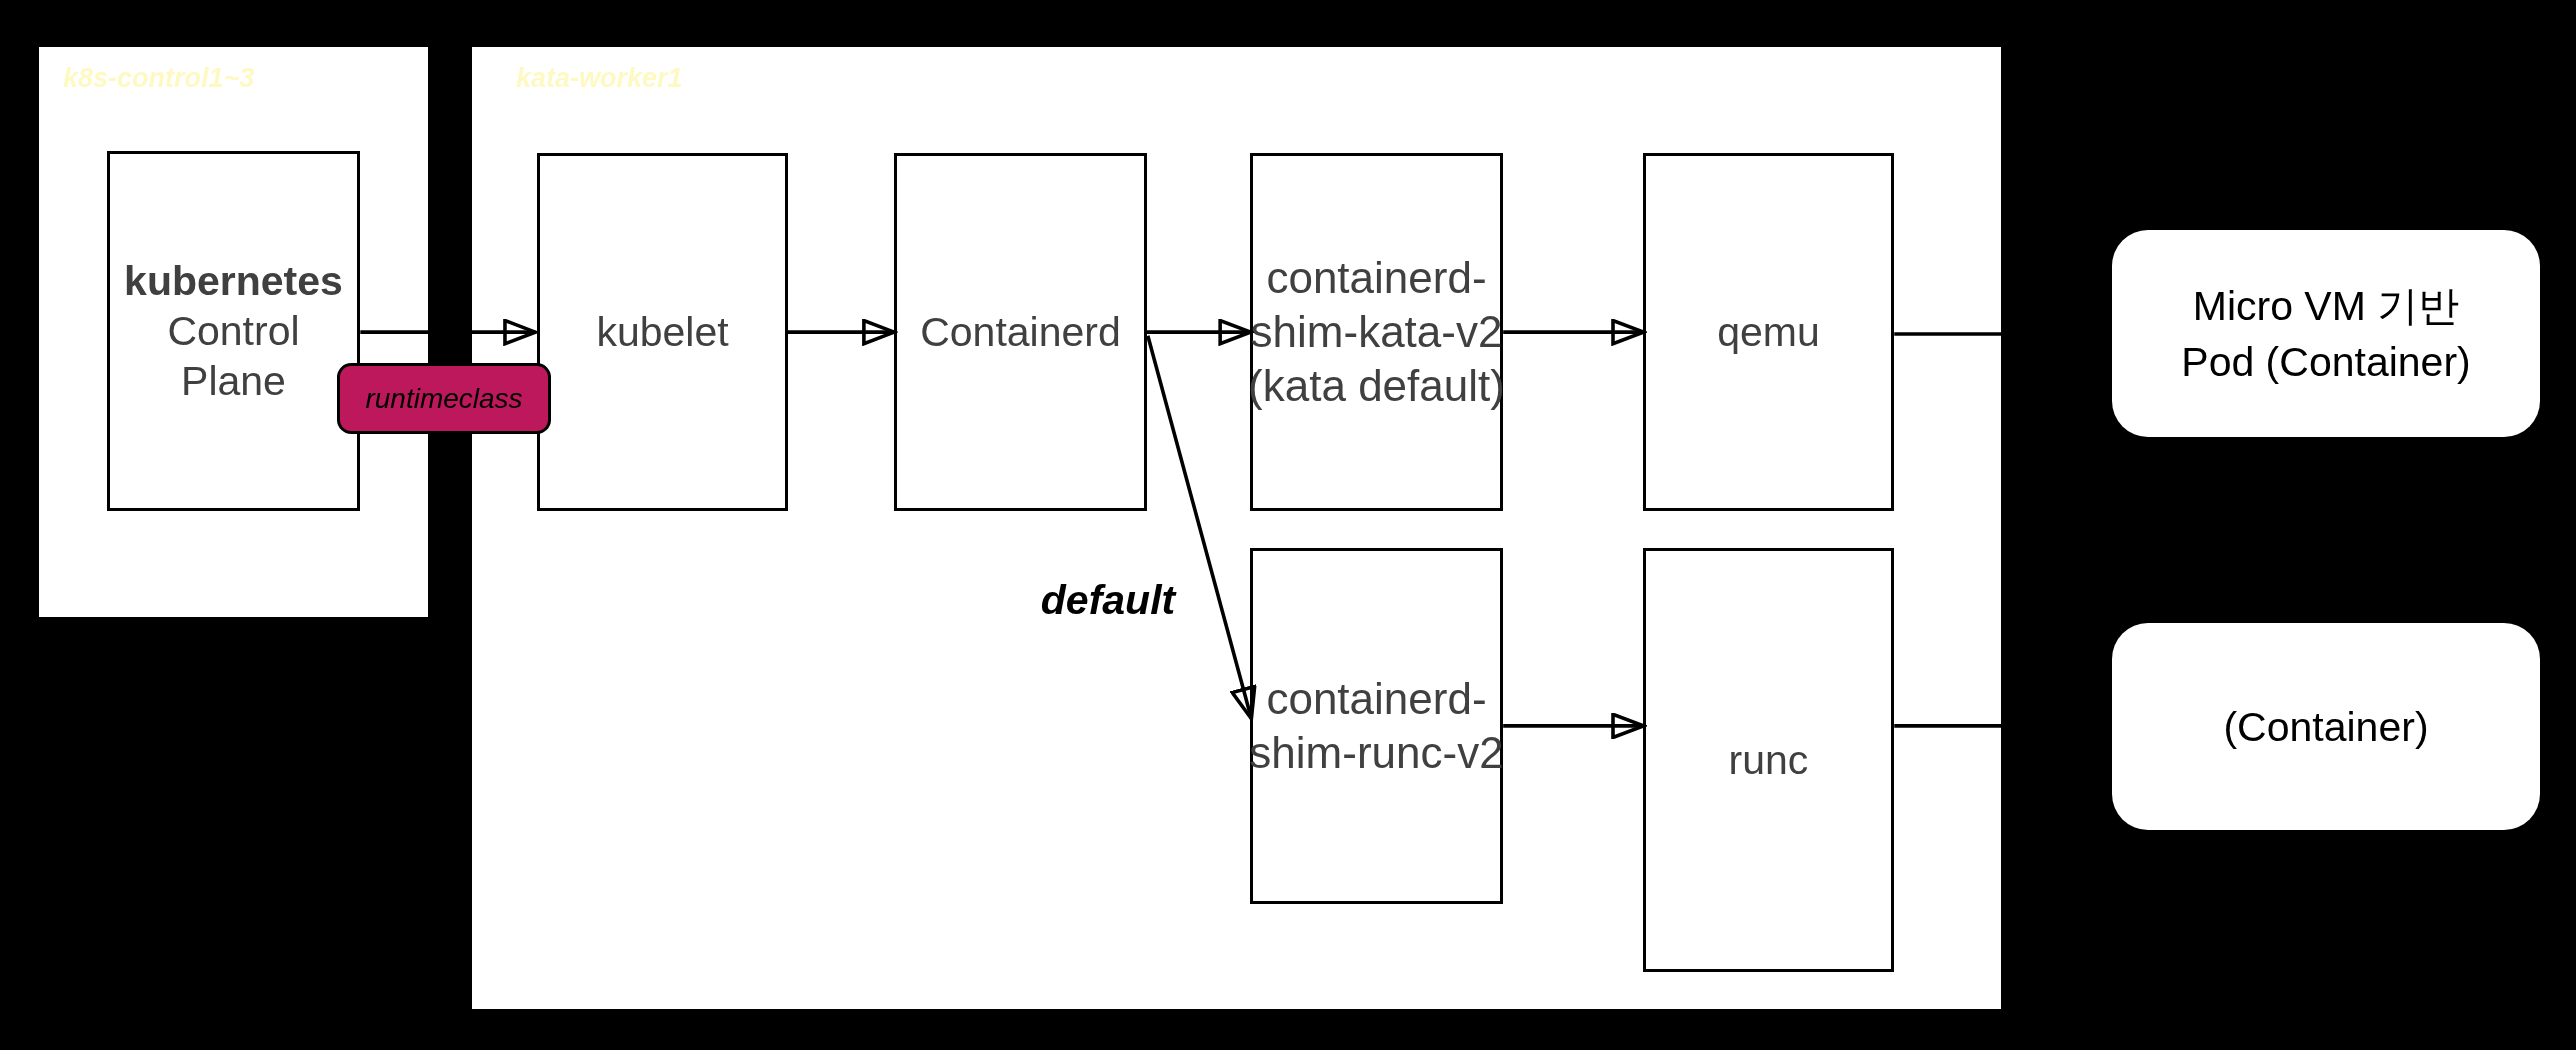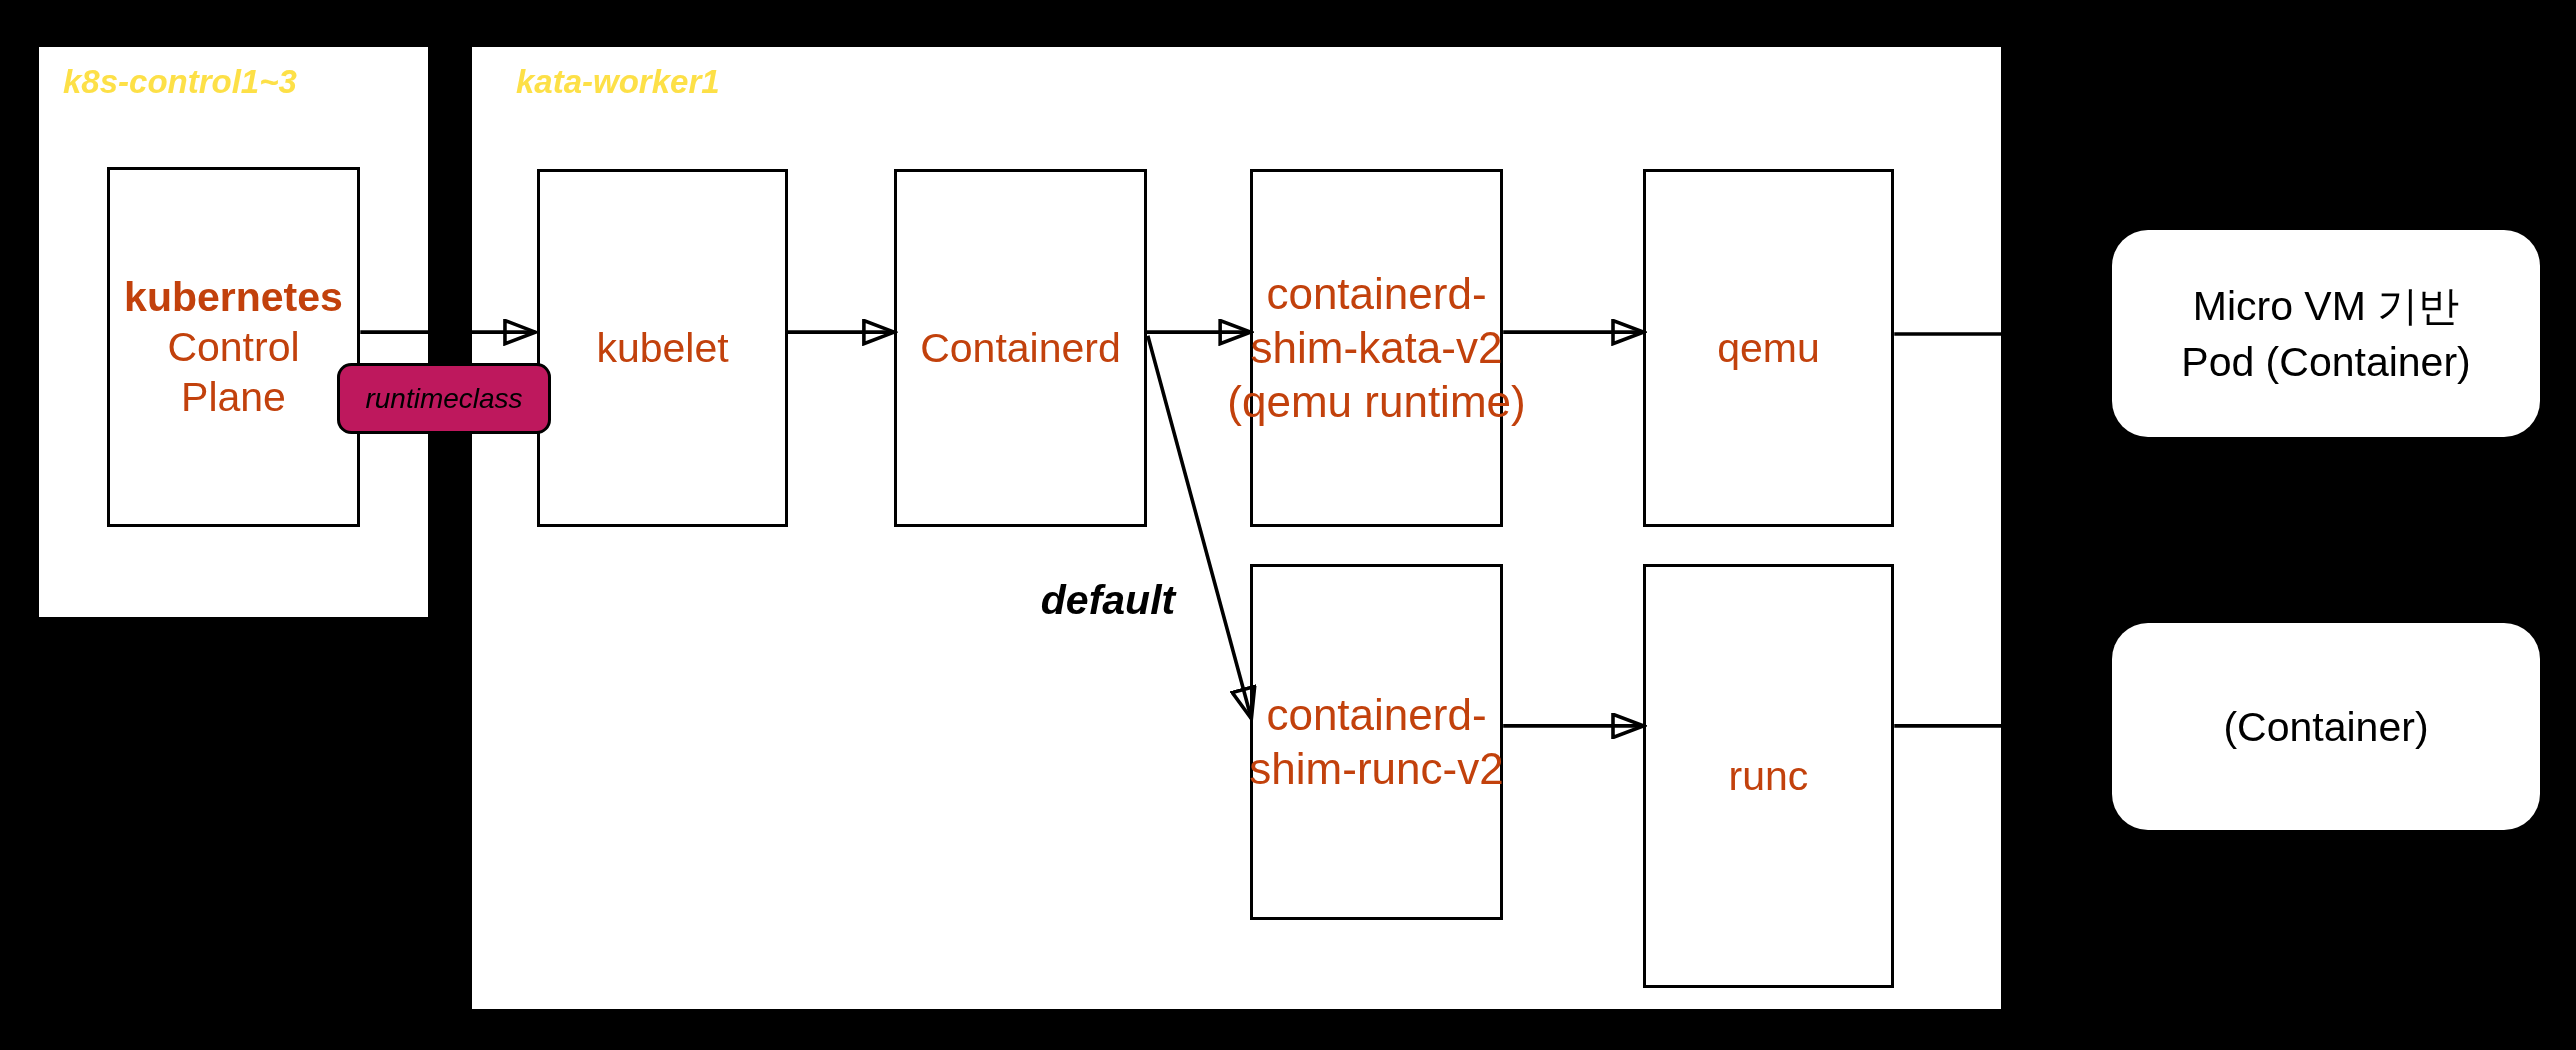--- a/index.html
+++ b/index.html
@@ -14,38 +14,37 @@
     height:1050px;
     background:#000;
     overflow:hidden;
   }
   .host{
     position:absolute;
     background:#fff;
   }
   .host-label{
     position:absolute;
-    font-size:33px;
+    font-size:27px;
     font-weight:bold;
     font-style:italic;
-    color:#fde047;
+    color:#fef9c3;
     white-space:nowrap;
   }
   .node{
     position:absolute;
     background:#fff;
     border:3.6px solid #000;
     box-sizing:border-box;
     display:flex;
     flex-direction:column;
     align-items:center;
     justify-content:center;
     text-align:center;
-    color:#c2410c;
-    margin-top:16px;
+    color:#404040;
   }
   .node .lbl{
     font-size:41px;
     line-height:50px;
     white-space:nowrap;
   }
   .node .lbl.bold{font-weight:bold;}
   .node.small-text .lbl{
     font-size:44px;
     line-height:54px;
@@ -131,21 +130,21 @@
     <span class="lbl">kubelet</span>
   </div>
 
   <div class="node" style="left:894px;top:153px;width:253px;height:358px;">
     <span class="lbl">Containerd</span>
   </div>
 
   <div class="node small-text" style="left:1250px;top:153px;width:253px;height:358px;">
     <span class="lbl">containerd-</span>
     <span class="lbl">shim-kata-v2</span>
-    <span class="lbl">(qemu runtime)</span>
+    <span class="lbl">(kata default)</span>
   </div>
 
   <div class="node" style="left:1643px;top:153px;width:251px;height:358px;">
     <span class="lbl">qemu</span>
   </div>
 
   <div class="node small-text" style="left:1250px;top:548px;width:253px;height:356px;">
     <span class="lbl">containerd-</span>
     <span class="lbl">shim-runc-v2</span>
   </div>

